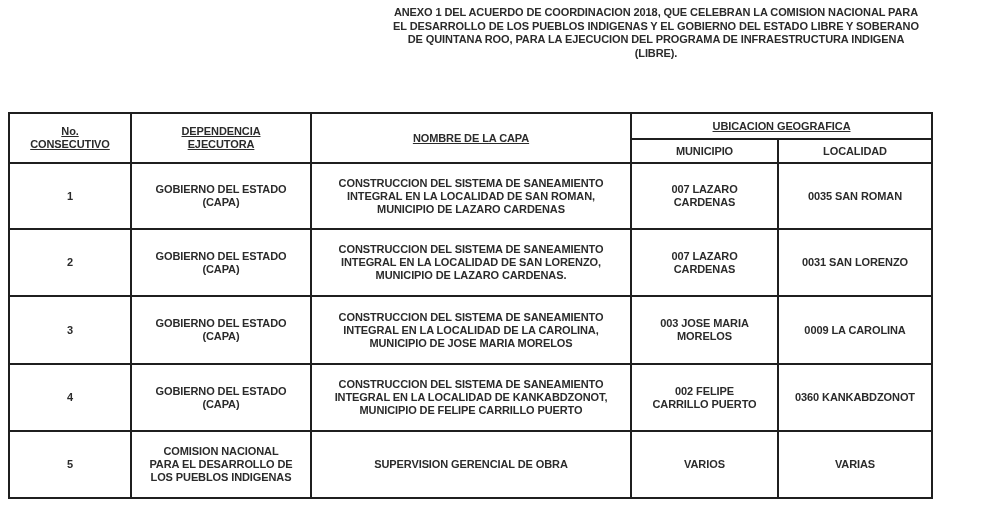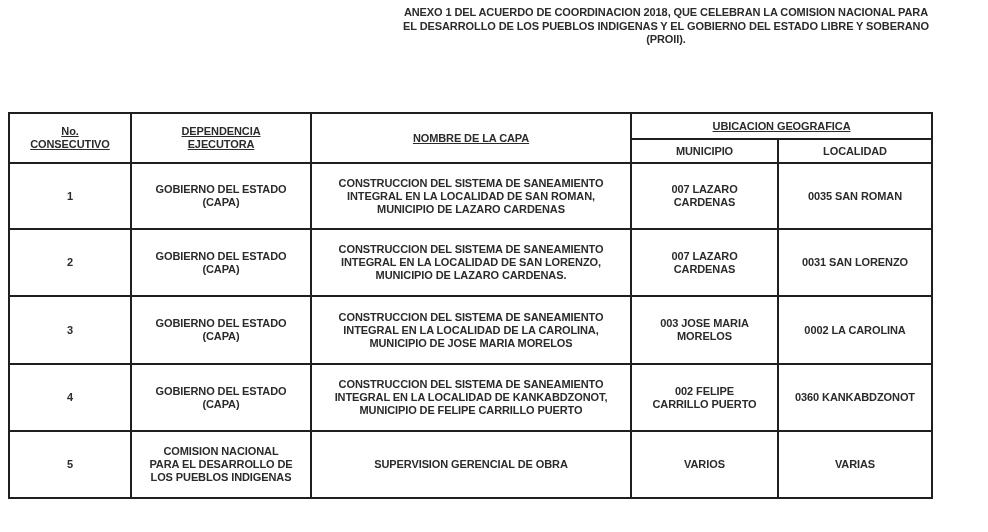--- a/index.html
+++ b/index.html
@@ -10,21 +10,21 @@
   body {
     position: relative;
     width: 988px;
     height: 532px;
     font-family: "Liberation Sans", sans-serif;
     color: #2b2b2b;
     overflow: hidden;
   }
   .doc-title {
     position: absolute;
-    left: 366px;
+    left: 356px;
     top: 6px;
     width: 600px;
     text-align: center;
     font-size: 11px;
     font-weight: bold;
     line-height: 13.5px;
     letter-spacing: -0.1px;
     color: #2b2b2b;
   }
   table.anexo {
@@ -56,21 +56,22 @@
   tr.body-row-3 { height: 68px; }
   tr.body-row-4 { height: 67px; }
   tr.body-row-5 { height: 67px; }
 </style>
 </head>
 <body>
 
 <div class="doc-title">
   <div>ANEXO 1 DEL ACUERDO DE COORDINACION 2018, QUE CELEBRAN LA COMISION NACIONAL PARA</div>
   <div>EL DESARROLLO DE LOS PUEBLOS INDIGENAS Y EL GOBIERNO DEL ESTADO LIBRE Y SOBERANO</div>
-  <div>(PROII).</div>
+  <div>DE QUINTANA ROO, PARA LA EJECUCION DEL PROGRAMA DE INFRAESTRUCTURA INDIGENA</div>
+  <div>(LIBRE).</div>
 </div>
 
 <table class="anexo">
   <colgroup>
     <col style="width:122px">
     <col style="width:180px">
     <col style="width:320px">
     <col style="width:147px">
     <col style="width:154px">
   </colgroup>
@@ -113,21 +114,21 @@
     </tr>
     <tr class="body-row-3">
       <td>3</td>
       <td>GOBIERNO DEL ESTADO
 (CAPA)</td>
       <td>CONSTRUCCION DEL SISTEMA DE SANEAMIENTO
 INTEGRAL EN LA LOCALIDAD DE LA CAROLINA,
 MUNICIPIO DE JOSE MARIA MORELOS</td>
       <td>003 JOSE MARIA
 MORELOS</td>
-      <td>0002 LA CAROLINA</td>
+      <td>0009 LA CAROLINA</td>
     </tr>
     <tr class="body-row-4">
       <td>4</td>
       <td>GOBIERNO DEL ESTADO
 (CAPA)</td>
       <td>CONSTRUCCION DEL SISTEMA DE SANEAMIENTO
 INTEGRAL EN LA LOCALIDAD DE KANKABDZONOT,
 MUNICIPIO DE FELIPE CARRILLO PUERTO</td>
       <td>002 FELIPE
 CARRILLO PUERTO</td>

